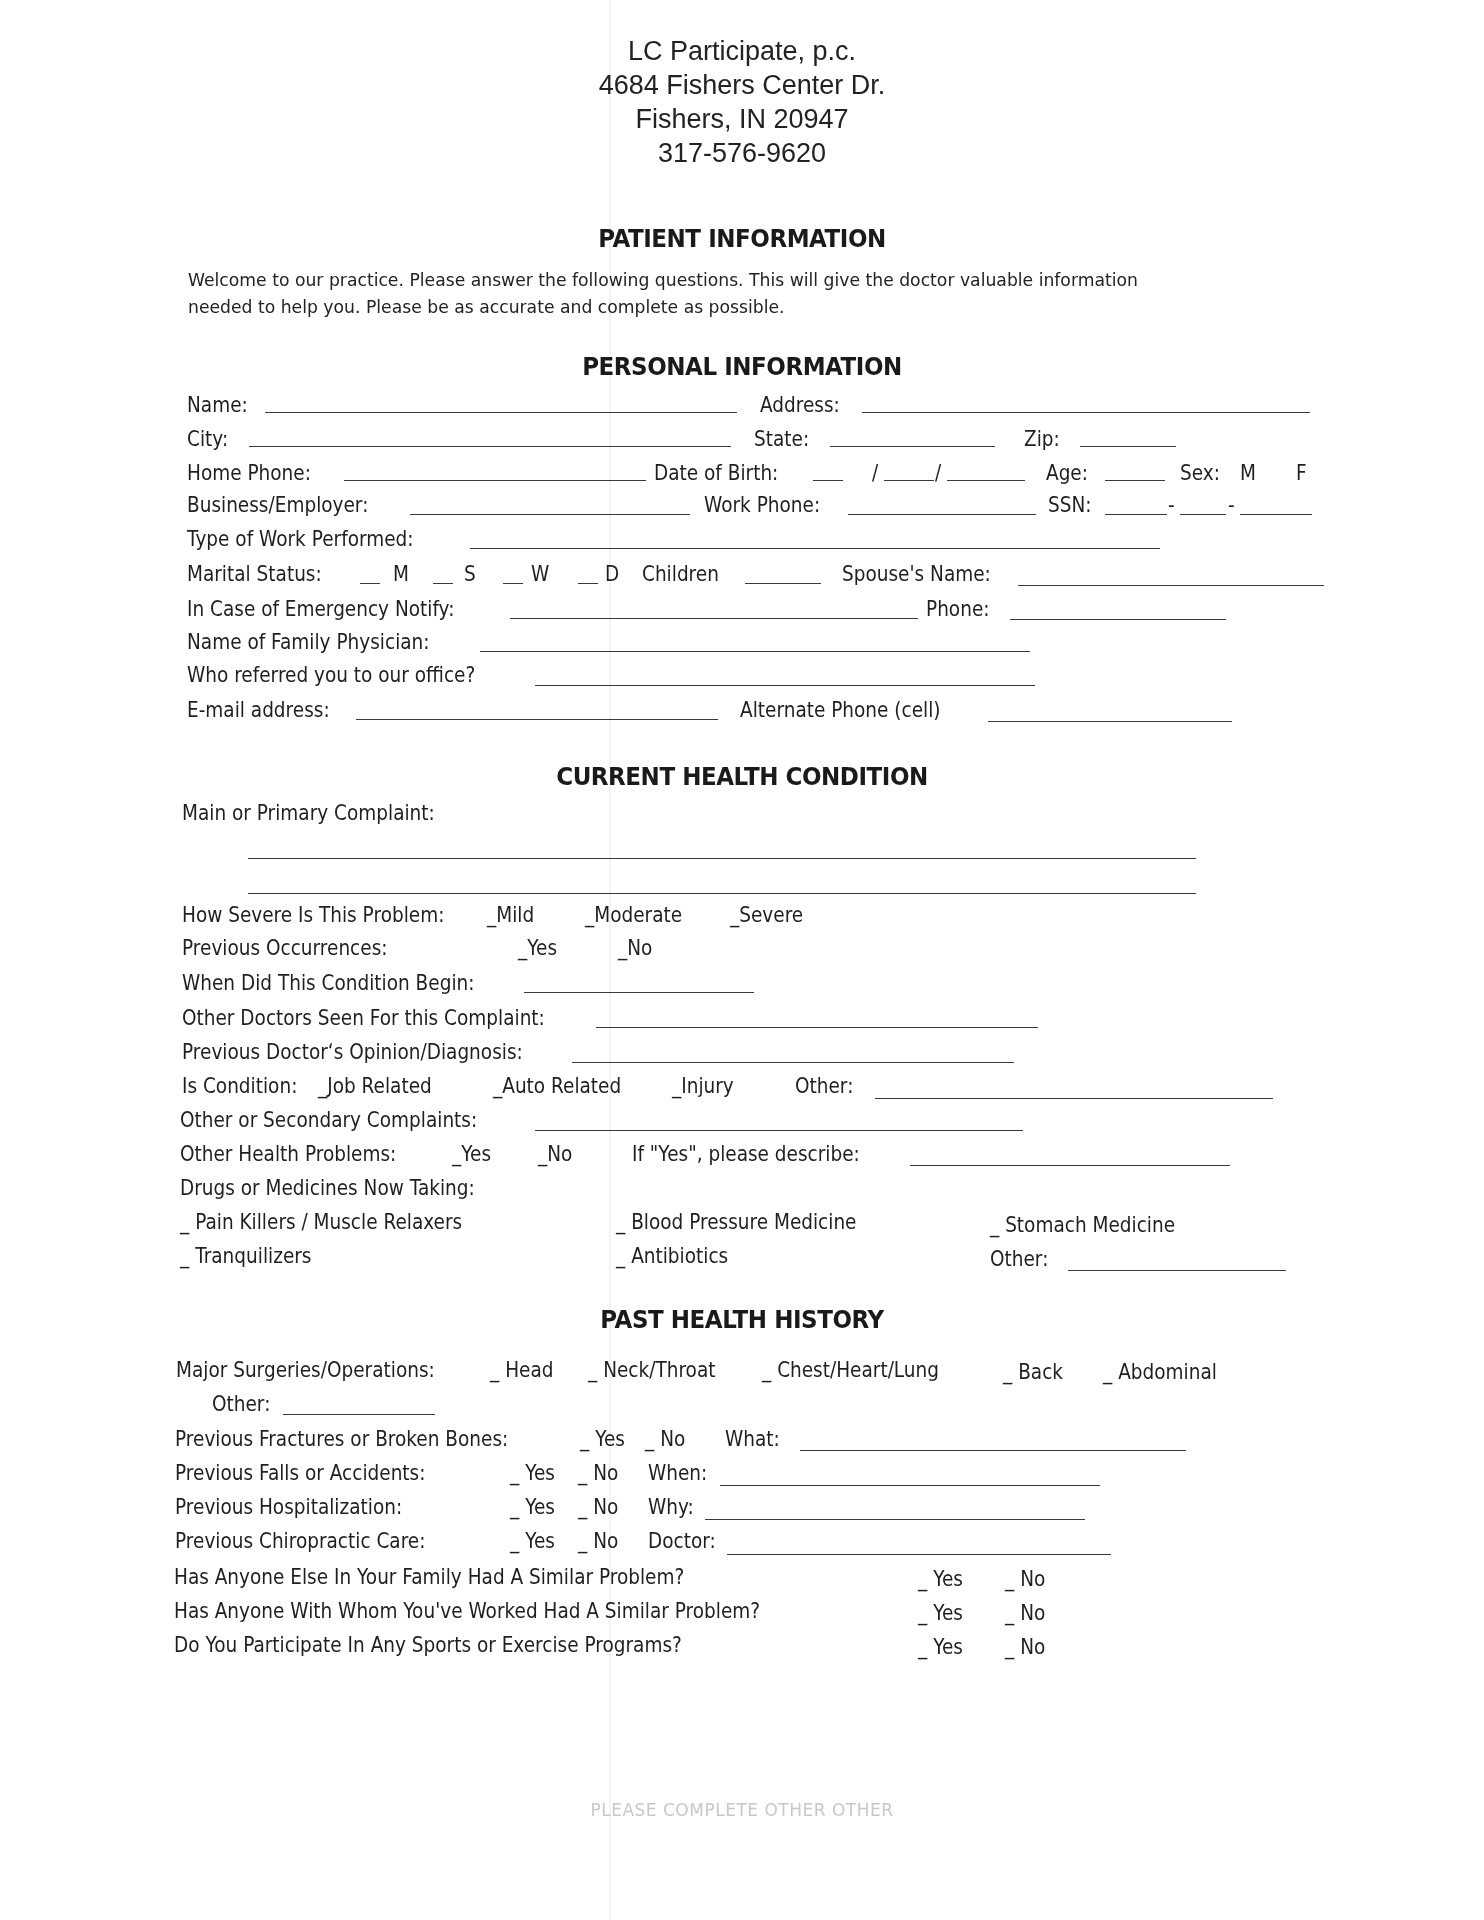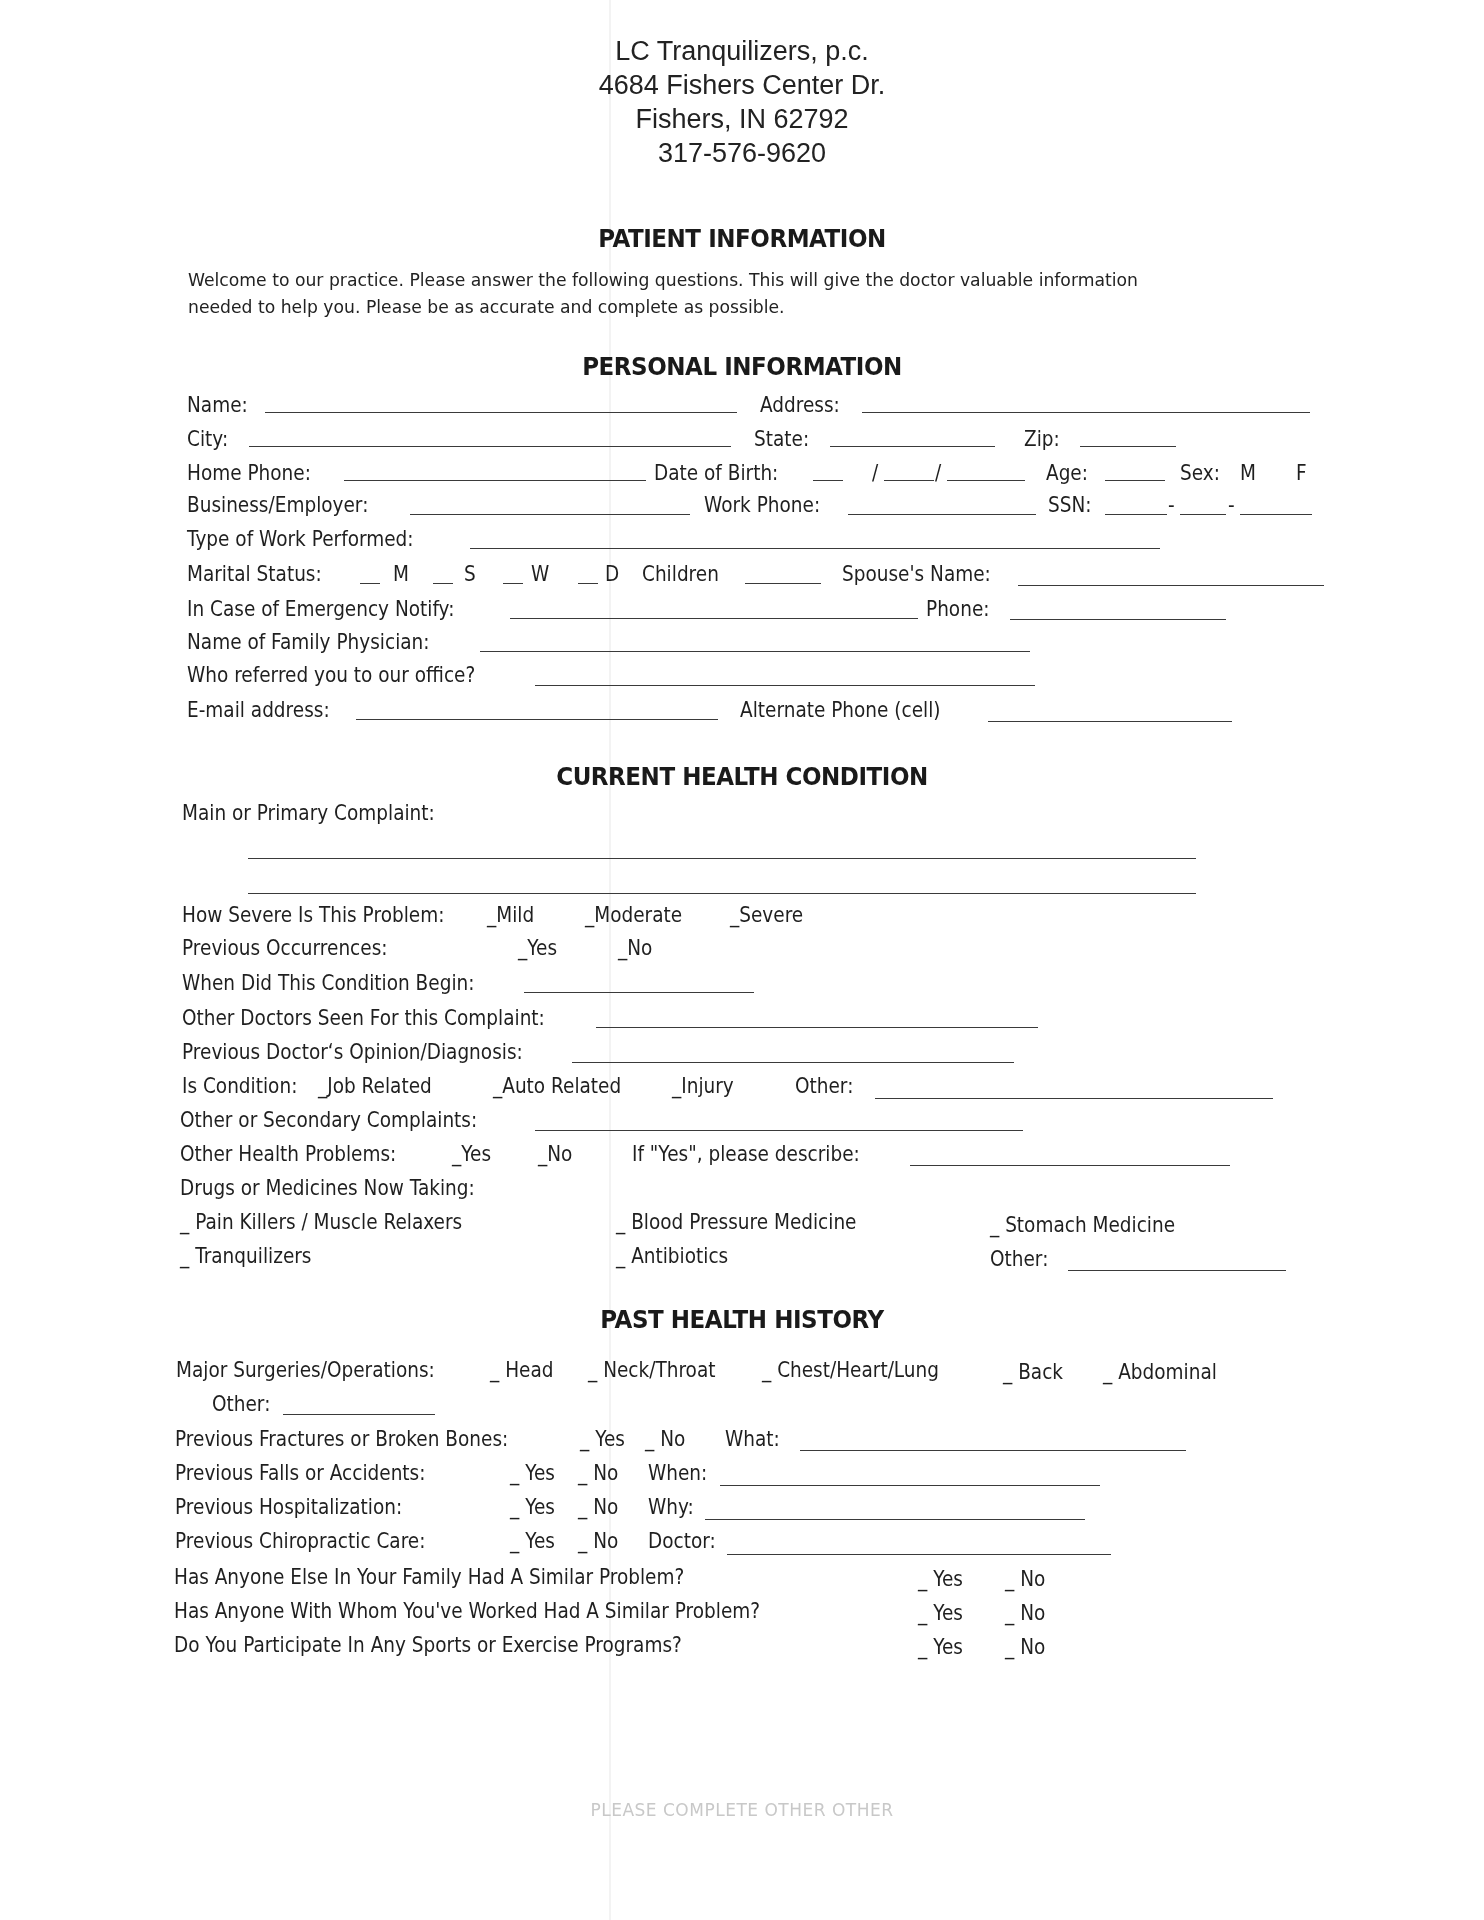--- a/index.html
+++ b/index.html
@@ -10,23 +10,23 @@
   .intro { position:absolute; left:188px; top:266px; width:1150px; font-family:"DejaVu Sans", sans-serif; font-size:18.5px; line-height:27px; transform-origin:left top; transform:scaleX(0.93); color:#222; }
   .t { position:absolute; white-space:nowrap; font-family:"DejaVu Sans", sans-serif; font-size:21px; line-height:26px; transform-origin:left top; transform:scaleX(0.88); color:#1f1f1f; }
   .ln { position:absolute; height:0; border-bottom:1.6px solid #3a3a3a; }
   .footer { position:absolute; left:0; width:1484px; top:1800px; text-align:center; font-family:"DejaVu Sans", sans-serif; font-size:17px; color:#c8c8c8; letter-spacing:0.5px; }
 </style>
 </head>
 <body>
 
 <div class="fold"></div>
 
-<div class="hdr" style="top:34px">LC Tranquilizers, p.c.</div>
+<div class="hdr" style="top:34px">LC Participate, p.c.</div>
 <div class="hdr" style="top:68px">4684 Fishers Center Dr.</div>
-<div class="hdr" style="top:102px">Fishers, IN 62792</div>
+<div class="hdr" style="top:102px">Fishers, IN 20947</div>
 <div class="hdr" style="top:136px">317-576-9620</div>
 
 <div class="sec" style="top:224px">PATIENT INFORMATION</div>
 <div class="intro">
   <div>Welcome to our practice. Please answer the following questions. This will give the doctor valuable information</div>
   <div>needed to help you. Please be as accurate and complete as possible.</div>
 </div>
 
 <div class="sec" style="top:352px">PERSONAL INFORMATION</div>
 

